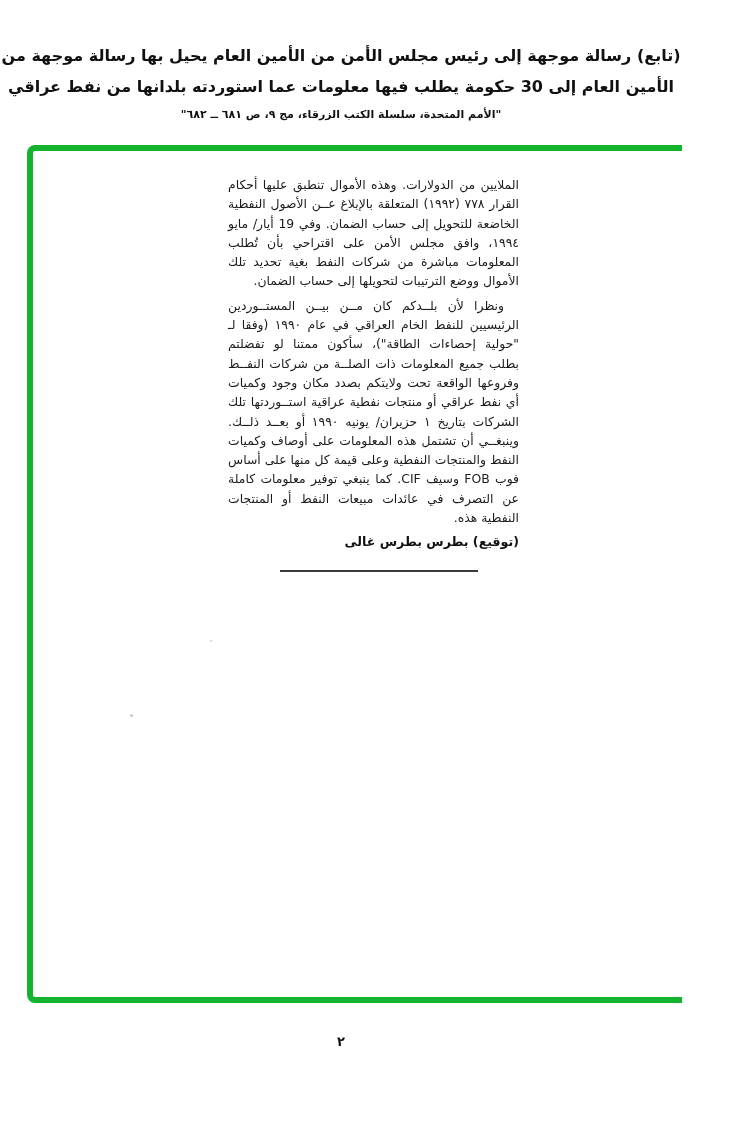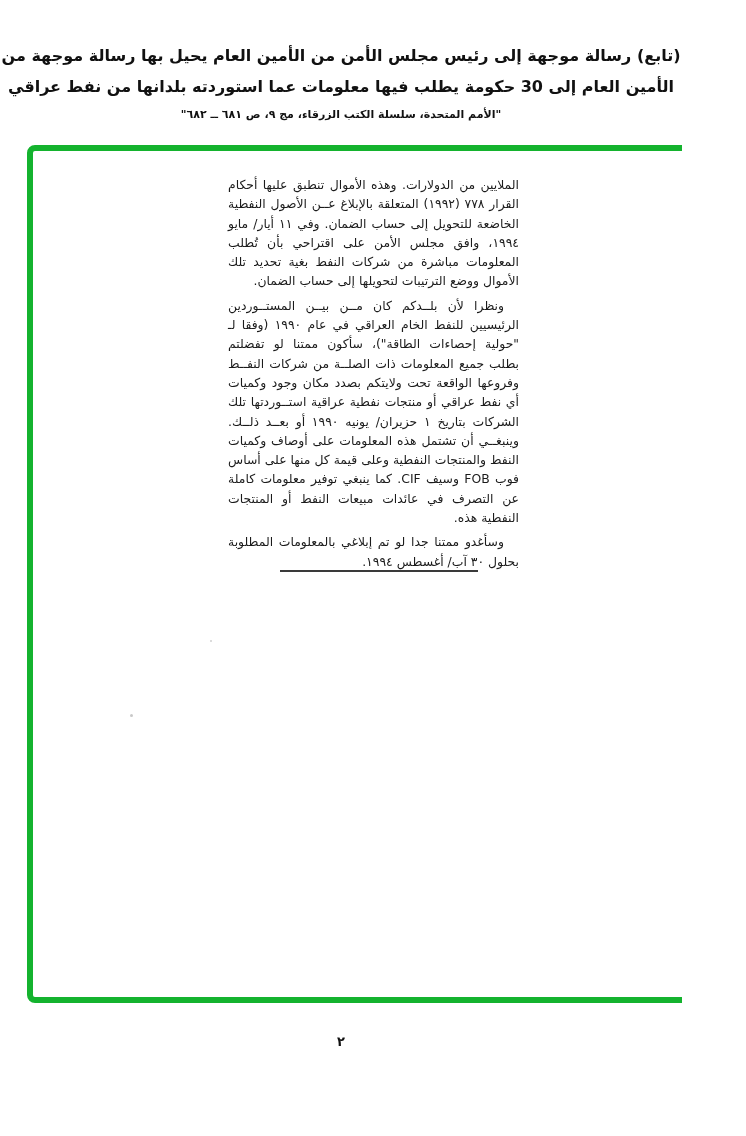--- a/index.html
+++ b/index.html
@@ -106,23 +106,23 @@
 
   <div class="doc-header">
     <div class="hline-main">(تابع) رسالة موجهة إلى رئيس مجلس الأمن من الأمين العام يحيل بها رسالة موجهة من</div>
     <div class="hline-main">الأمين العام إلى 30 حكومة يطلب فيها معلومات عما استوردته بلدانها من نفط عراقي</div>
     <div class="hline-source">"الأمم المتحدة، سلسلة الكتب الزرقاء، مج ٩، ص ٦٨١ ــ ٦٨٢"</div>
   </div>
 
   <div class="green-box" style="border-color: rgb(20, 179, 46);"></div>
 
   <div class="letter-text">
-    <p>الملايين من الدولارات. وهذه الأموال تنطبق عليها أحكام القرار ٧٧٨ (١٩٩٢) المتعلقة بالإبلاغ عــن الأصول النفطية الخاضعة للتحويل إلى حساب الضمان. وفي ١١ أيار/ مايو ١٩٩٤، وافق مجلس الأمن على اقتراحي بأن تُطلب المعلومات مباشرة من شركات النفط بغية تحديد تلك الأموال ووضع الترتيبات لتحويلها إلى حساب الضمان.</p>
+    <p>الملايين من الدولارات. وهذه الأموال تنطبق عليها أحكام القرار ٧٧٨ (١٩٩٢) المتعلقة بالإبلاغ عــن الأصول النفطية الخاضعة للتحويل إلى حساب الضمان. وفي 19 أيار/ مايو ١٩٩٤، وافق مجلس الأمن على اقتراحي بأن تُطلب المعلومات مباشرة من شركات النفط بغية تحديد تلك الأموال ووضع الترتيبات لتحويلها إلى حساب الضمان.</p>
     <p class="indent">ونظرا لأن بلــدكم كان مــن بيــن المستــوردين الرئيسيين للنفط الخام العراقي في عام ١٩٩٠ (وفقا لـ "حولية إحصاءات الطاقة")، سأكون ممتنا لو تفضلتم بطلب جميع المعلومات ذات الصلــة من شركات النفــط وفروعها الواقعة تحت ولايتكم بصدد مكان وجود وكميات أي نفط عراقي أو منتجات نفطية عراقية استــوردتها تلك الشركات بتاريخ ١ حزيران/ يونيه ١٩٩٠ أو بعــد ذلــك. وينبغــي أن تشتمل هذه المعلومات على أوصاف وكميات النفط والمنتجات النفطية وعلى قيمة كل منها على أساس فوب FOB وسيف CIF. كما ينبغي توفير معلومات كاملة عن التصرف في عائدات مبيعات النفط أو المنتجات النفطية هذه.</p>
-    <p class="indent">وسأغدو ممتنا جدا لو تم إبلاغي بالمعلومات المطلوبة بحلول ٣٠ آب/ أغسطس ١٩٩٤.</p>
+    <div class="signature">(توقيع) بطرس بطرس غالى</div>
   </div>
 
   <div class="separator-rule"></div>
 
   <div class="speck speck-1"></div>
   <div class="speck speck-2"></div>
 
   <div class="page-number">٢</div>
 
 </div>

